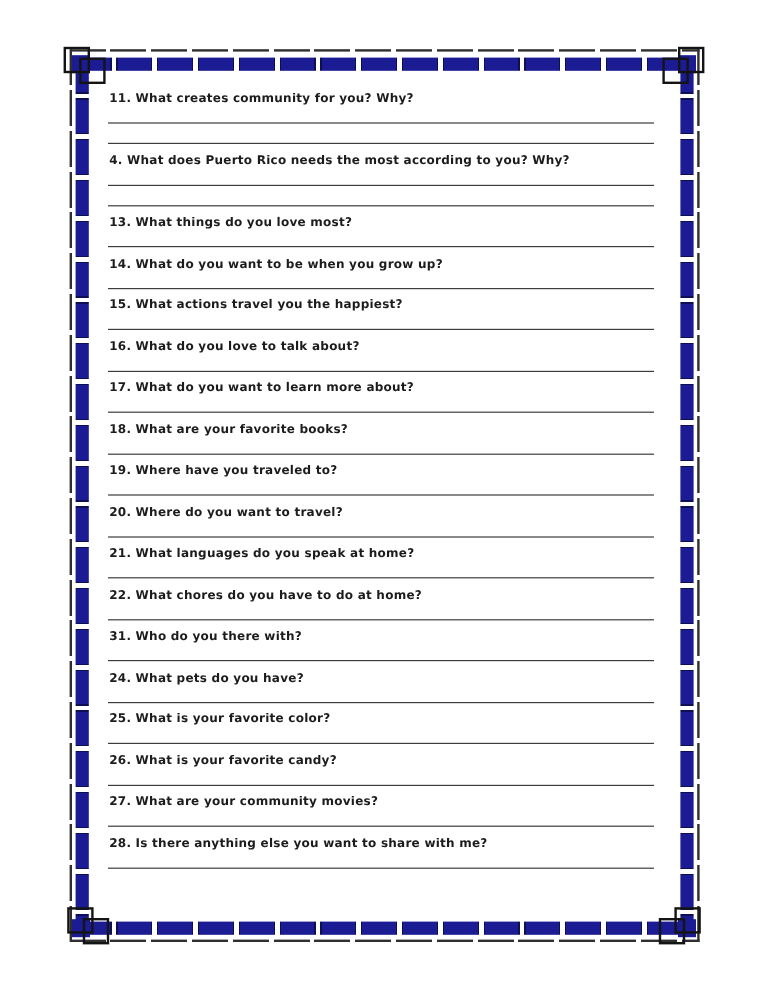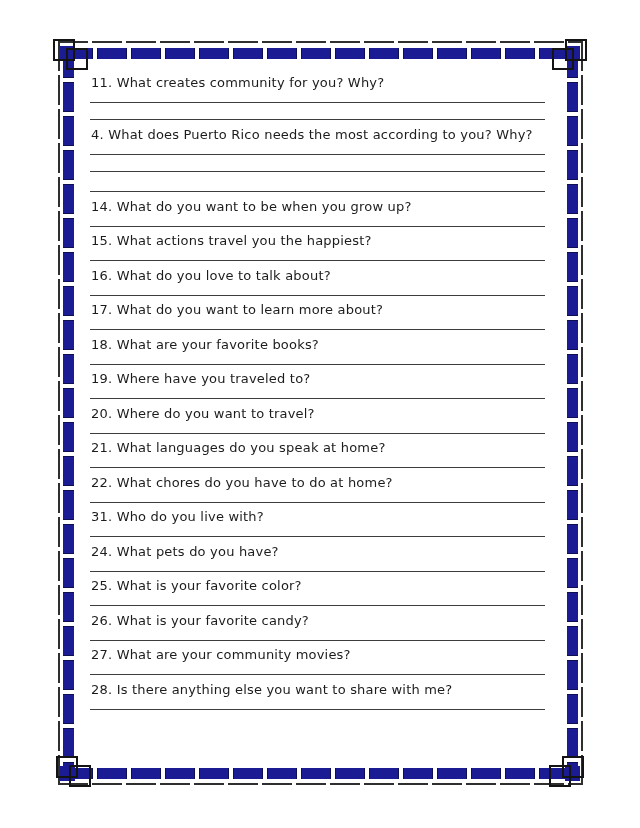--- a/index.html
+++ b/index.html
@@ -62,22 +62,22 @@
   .sq-br-a { left: 562px; top: 756px; }
   .sq-br-b { left: 549px; top: 765px; }
 
   
   .content {
     position: absolute;
     left: 90px; top: 76px; width: 455px;
   }
   .q { margin-bottom: 7.5px; }
   .q-text {
-    font-size: 13px;
-    font-weight: normal;
+    font-size: 10px;
+    font-weight: bold;
     letter-spacing: 0.2px;
     color: #1c1c1c;
     line-height: 14px;
     white-space: nowrap;
     padding-left: 1px;
   }
   .answer-line {
     height: 12px;
     border-bottom: 1.5px solid #3d3d3d;
   }
@@ -119,20 +119,21 @@
         <div class="answer-line"></div>
       </div>
 
   <div class="q">
     <div class="q-text"><span>4.</span> <span>What does Puerto Rico needs the most according to you? Why?</span></div>
   <div class="answer-line"></div>
         <div class="answer-line"></div>
       </div>
 
   <div class="q">
+    <div class="q-text"><span>13.</span> <span>What things do you love most?</span></div>
   <div class="answer-line"></div>
       </div>
 
   <div class="q">
     <div class="q-text"><span>14.</span> <span>What do you want to be when you grow up?</span></div>
   <div class="answer-line"></div>
       </div>
 
   <div class="q">
     <div class="q-text"><span>15.</span> <span>What actions travel you the happiest?</span></div>
@@ -168,21 +169,21 @@
     <div class="q-text"><span>21.</span> <span>What languages do you speak at home?</span></div>
   <div class="answer-line"></div>
       </div>
 
   <div class="q">
     <div class="q-text"><span>22.</span> <span>What chores do you have to do at home?</span></div>
   <div class="answer-line"></div>
       </div>
 
   <div class="q">
-    <div class="q-text"><span>31.</span> <span>Who do you live with?</span></div>
+    <div class="q-text"><span>31.</span> <span>Who do you there with?</span></div>
   <div class="answer-line"></div>
       </div>
 
   <div class="q">
     <div class="q-text"><span>24.</span> <span>What pets do you have?</span></div>
   <div class="answer-line"></div>
       </div>
 
   <div class="q">
     <div class="q-text"><span>25.</span> <span>What is your favorite color?</span></div>

